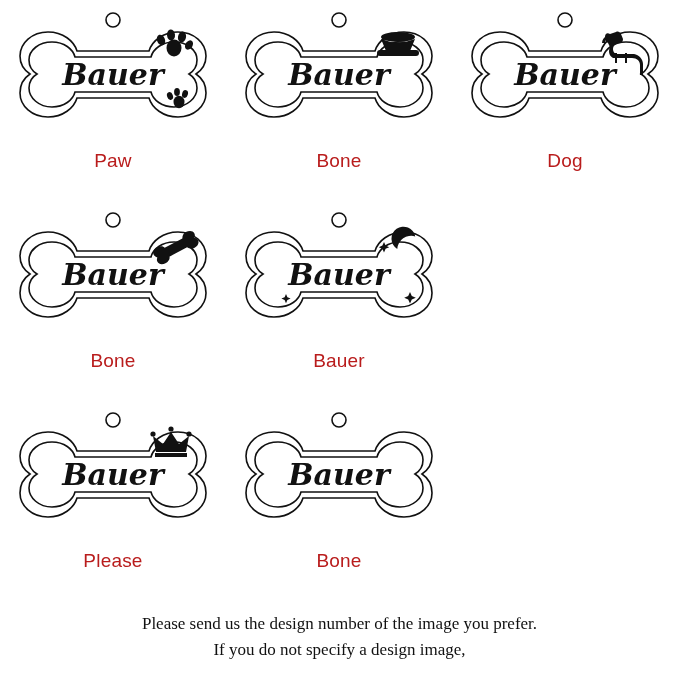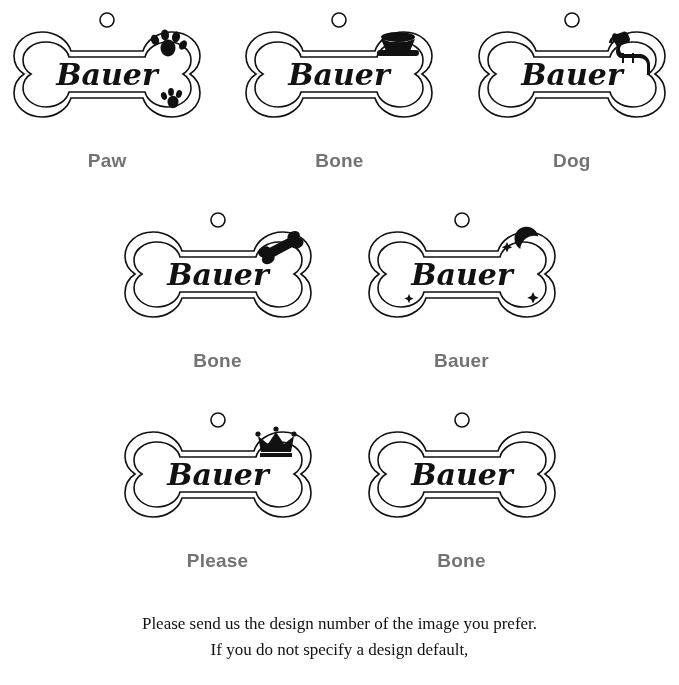--- a/index.html
+++ b/index.html
@@ -14,47 +14,44 @@
     position: relative;
     overflow: hidden;
   }
   #page {
     width: 679px;
     height: 685px;
     position: relative;
   }
   .row {
     display: flex;
-    justify-content: center;
     align-items: flex-start;
-    gap: 18px;
   }
   .tag-cell {
     width: 226px;
     display: flex;
     flex-direction: column;
     align-items: center;
   }
   .tag-art {
     position: relative;
     width: 210px;
     height: 140px;
   }
   .tag-art svg {
     display: block;
     width: 210px;
     height: 140px;
   }
   .tag-label {
-    color: #737373;
+    color: #b91c1c;
     font-size: 19px;
     letter-spacing: 0.2px;
     margin-top: 4px;
     font-family: "Liberation Sans", sans-serif;
-    font-weight: bold;
   }
   .name-text {
     font-family: "DejaVu Serif", serif;
     font-style: italic;
     font-weight: bold;
     font-size: 30px;
     fill: #111111;
   }
   .footer {
     position: absolute;
@@ -217,16 +214,16 @@
           </g>
           <text class="name-text" x="105" y="79" text-anchor="middle">Bauer</text>
         </svg>
       </div>
       <div class="tag-label">Bone</div>
     </div>
   </div>
 
   <div class="footer">
     <div>Please send us the design number of the image you prefer.</div>
-    <div>If you do not specify a design default,</div>
+    <div>If you do not specify a design image,</div>
   </div>
 
 </div>
 
 </body></html>

